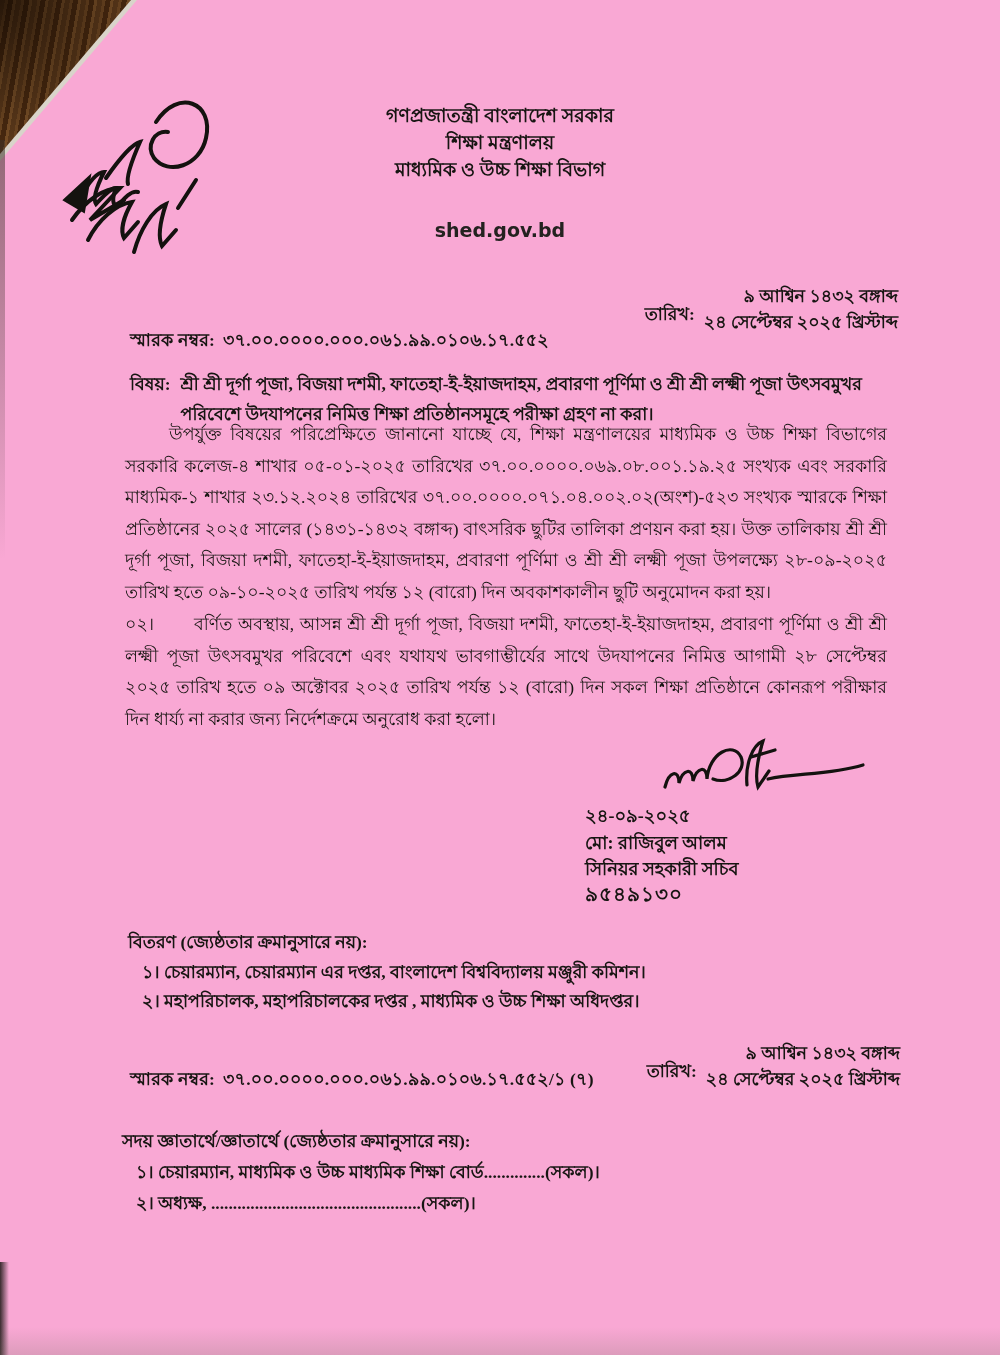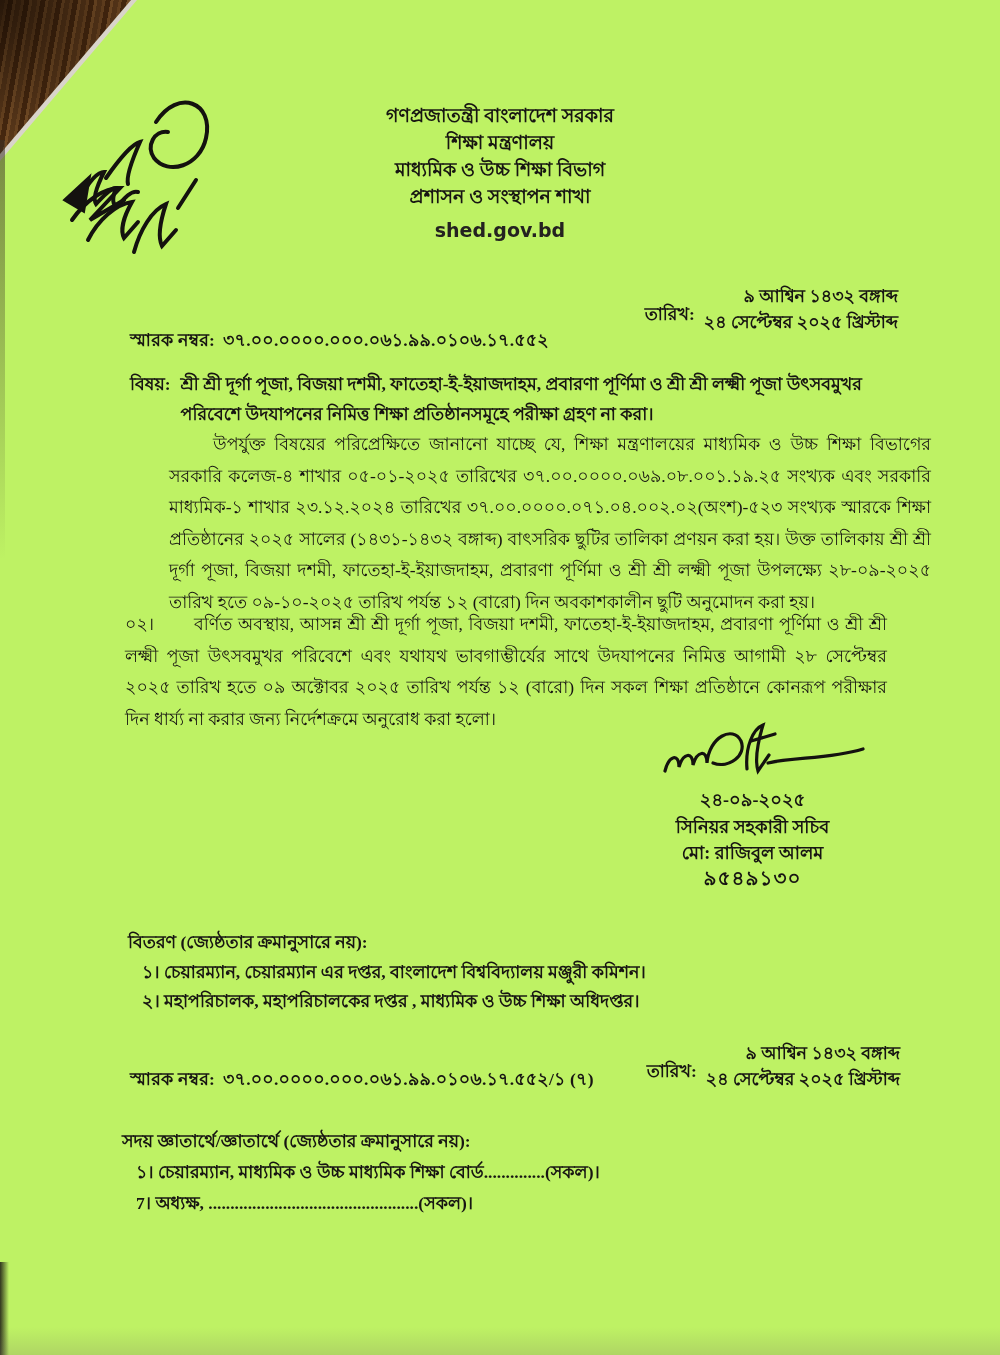--- a/index.html
+++ b/index.html
@@ -1,19 +1,19 @@
 <!DOCTYPE html>
 <html><head>
 <meta charset="utf-8">
 <style>
   html,body{margin:0;padding:0;}
   body{width:1000px;height:1355px;background:#efece6;}
   .sheet{
     position:relative;width:1000px;height:1355px;overflow:hidden;
-    background:#bef264;
+    background:#f9a8d4;
     font-family:"Liberation Serif","DejaVu Serif",serif;
     color:#171512;
   }
   
   .corner-paper-edge{
     position:absolute;left:0;top:0;width:137px;height:161px;
     background:#d9d4ca;
     clip-path:polygon(0 0,100% 0,0 100%);
   }
   .corner-wood{
@@ -58,26 +58,26 @@
   .memoline .mnum{margin-left:8px;}
 
   
   .subject{position:absolute;left:130px;top:369px;width:757px;display:flex;gap:10px;
     font-size:17.5px;font-weight:700;line-height:30px;}
   .subject .slabel{white-space:nowrap;}
 
   
   .para{position:absolute;left:125px;width:762px;font-size:17.5px;line-height:31.6px;
     text-align:justify;}
-  .para1{top:429px;text-indent:44px;margin-left:44px;}
+  .para1{top:419px;text-indent:44px;}
   .para2{top:609px;}
   .para2 .pnum{margin-right:40px;}
 
   
-  .sigblock{position:absolute;left:585px;top:715px;width:335px;text-align:center;
+  .sigblock{position:absolute;left:585px;top:731px;width:335px;
     font-size:18px;font-weight:700;line-height:26.5px;}
   .sigblock svg{display:block;margin:0 auto -2px auto;}
   .sig-phone{font-size:20px;letter-spacing:1px;font-family:Liberation Mono, monospace;}
   .sig-email{font-family:"DejaVu Sans","Liberation Sans",sans-serif;font-weight:700;
     font-size:20px;margin-top:2px;color:#201e1b;}
 
   
   .listblock{position:absolute;font-size:17.5px;}
   .dist{left:128px;top:928px;line-height:29.5px;}
   .cc{left:122px;top:1126px;line-height:31px;}
@@ -106,21 +106,20 @@
       <path d="M106 172 C112 150, 124 130, 138 124 C132 142, 130 158, 134 166 L148 150"></path>
       <path d="M150 128 L168 100"></path>
       <path d="M36 120 L62 96 L56 132 Z" fill="#14120f" stroke-width="2"></path>
     </svg>
   </div>
 
   <div class="letterhead">
     <div>গণপ্রজাতন্ত্রী বাংলাদেশ সরকার</div>
     <div>শিক্ষা মন্ত্রণালয়</div>
     <div>মাধ্যমিক ও উচ্চ শিক্ষা বিভাগ</div>
-    <div>প্রশাসন ও সংস্থাপন শাখা</div>
   </div>
   <div class="site">shed.gov.bd</div>
 
   <div class="dateblock date1">
     <span class="dlabel">তারিখ:</span>
     <span class="datelines">
       <span>৯ আশ্বিন ১৪৩২ বঙ্গাব্দ</span>
       <span>২৪ সেপ্টেম্বর ২০২৫ খ্রিস্টাব্দ</span>
     </span>
   </div>
@@ -140,22 +139,22 @@
   </div>
 
   <div class="sigblock">
     <svg width="235" height="74" viewBox="0 0 235 74" fill="none" stroke="#14120f" stroke-width="3.2" stroke-linecap="round">
       <path d="M30 56 C34 40, 44 38, 44 52 C48 38, 58 36, 58 50 C62 36, 72 34, 72 48 C74 22, 98 10, 106 26 C112 40, 94 54, 78 48"></path>
       <path d="M112 54 C110 32, 118 14, 128 10 C122 30, 120 46, 123 56 L134 40"></path>
       <path d="M116 26 L140 19"></path>
       <path d="M133 48 C160 42, 195 44, 228 34"></path>
     </svg>
     <div>২৪-০৯-২০২৫</div>
+    <div>মো: রাজিবুল আলম</div>
     <div>সিনিয়র সহকারী সচিব</div>
-    <div>মো: রাজিবুল আলম</div>
     <div class="sig-phone">৯৫৪৯১৩০</div>
   </div>
 
   <div class="listblock dist">
     <div class="lhead">বিতরণ (জ্যেষ্ঠতার ক্রমানুসারে নয়):</div>
     <div class="litem">১। চেয়ারম্যান, চেয়ারম্যান এর দপ্তর, বাংলাদেশ বিশ্ববিদ্যালয় মঞ্জুরী কমিশন।</div>
     <div class="litem">২। মহাপরিচালক, মহাপরিচালকের দপ্তর , মাধ্যমিক ও উচ্চ শিক্ষা অধিদপ্তর।</div>
   </div>
 
   <div class="dateblock date2">
@@ -166,16 +165,16 @@
     </span>
   </div>
 
   <div class="memoline memo2">
     <span>স্মারক নম্বর:</span><span class="mnum">৩৭.০০.০০০০.০০০.০৬১.৯৯.০১০৬.১৭.৫৫২/১ (৭)</span>
   </div>
 
   <div class="listblock cc">
     <div class="lhead">সদয় জ্ঞাতার্থে/জ্ঞাতার্থে (জ্যেষ্ঠতার ক্রমানুসারে নয়):</div>
     <div class="litem">১। চেয়ারম্যান, মাধ্যমিক ও উচ্চ মাধ্যমিক শিক্ষা বোর্ড..............(সকল)।</div>
-    <div class="litem">7। অধ্যক্ষ, ................................................(সকল)।</div>
+    <div class="litem">২। অধ্যক্ষ, ................................................(সকল)।</div>
   </div>
 
 </div>
 
 </body></html>

